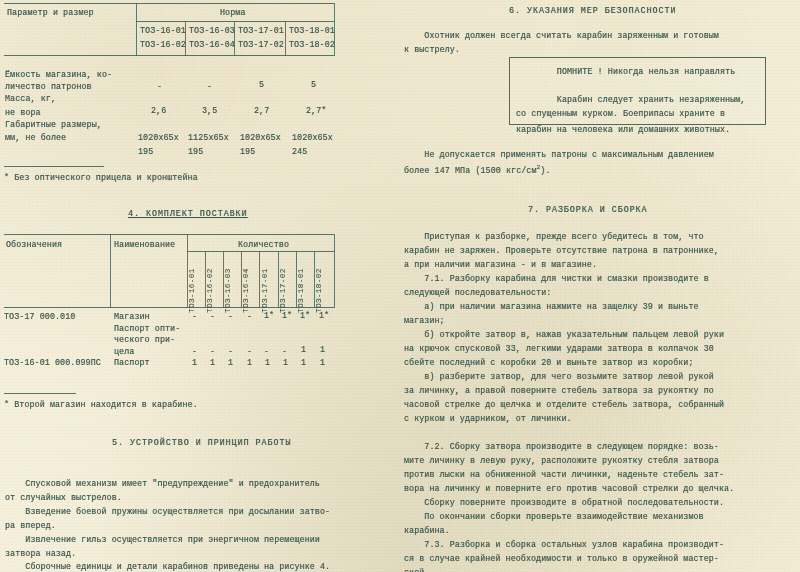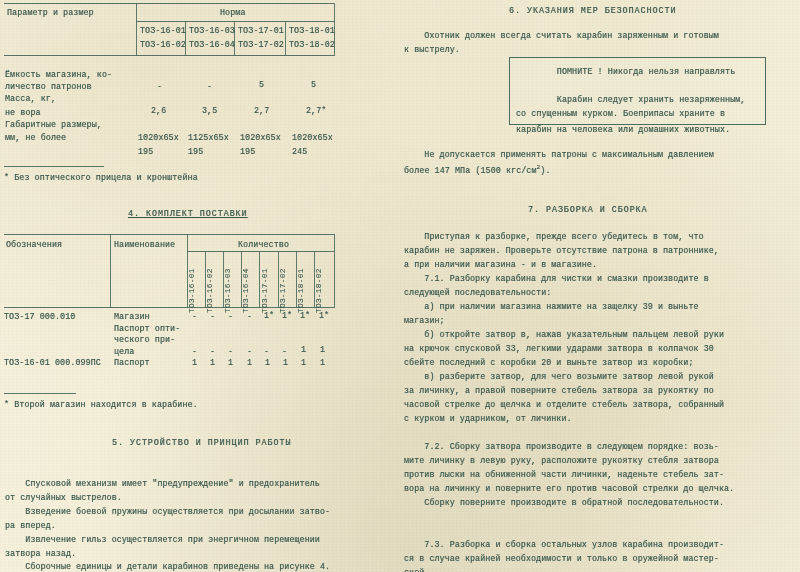--- a/index.html
+++ b/index.html
@@ -275,17 +275,19 @@
 сбейте последний с коробки 20 и выньте затвор из коробки;</div>
     <div class="para" style="left:4px;top:370px;width:396px;">    в) разберите затвор, для чего возьмите затвор левой рукой
 за личинку, а правой поверните стебель затвора за рукоятку по
 часовой стрелке до щелчка и отделите стебель затвора, собранный
 с курком и ударником, от личинки.</div>
     <div class="para" style="left:4px;top:440px;width:396px;">    7.2. Сборку затвора производите в следующем порядке: возь-
 мите личинку в левую руку, расположите рукоятку стебля затвора
 против лыски на обниженной части личинки, наденьте стебель зат-
 вора на личинку и поверните его против часовой стрелки до щелчка.</div>
     <div class="para" style="left:4px;top:496px;width:396px;">    Сборку поверните производите в обратной последовательности.</div>
+    <div class="para" style="left:4px;top:510px;width:396px;">    По окончании сборки проверьте взаимодействие механизмов
+карабина.</div>
     <div class="para" style="left:4px;top:538px;width:396px;">    7.3. Разборка и сборка остальных узлов карабина производит-
 ся в случае крайней необходимости и только в оружейной мастер-
 ской.</div>
   </div>
 </div>
 
 </body></html>

